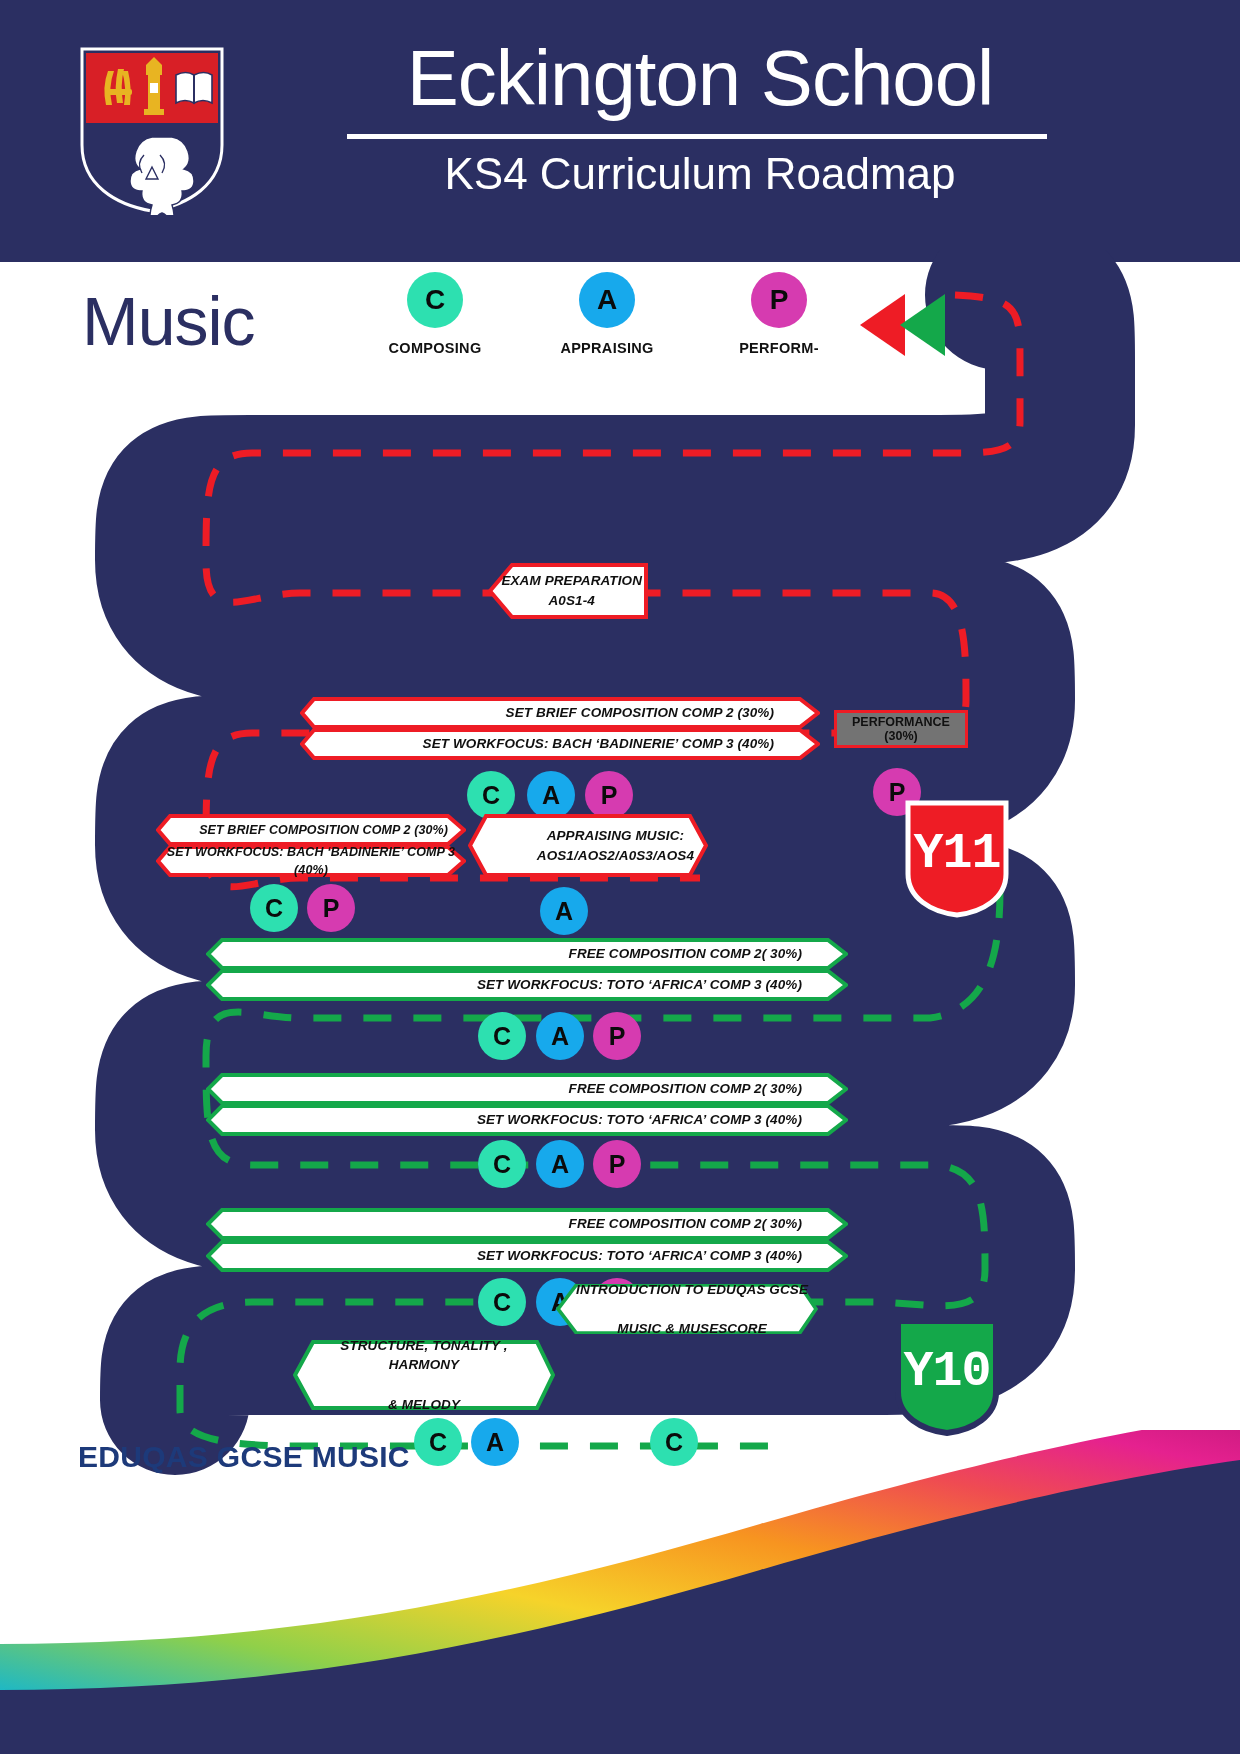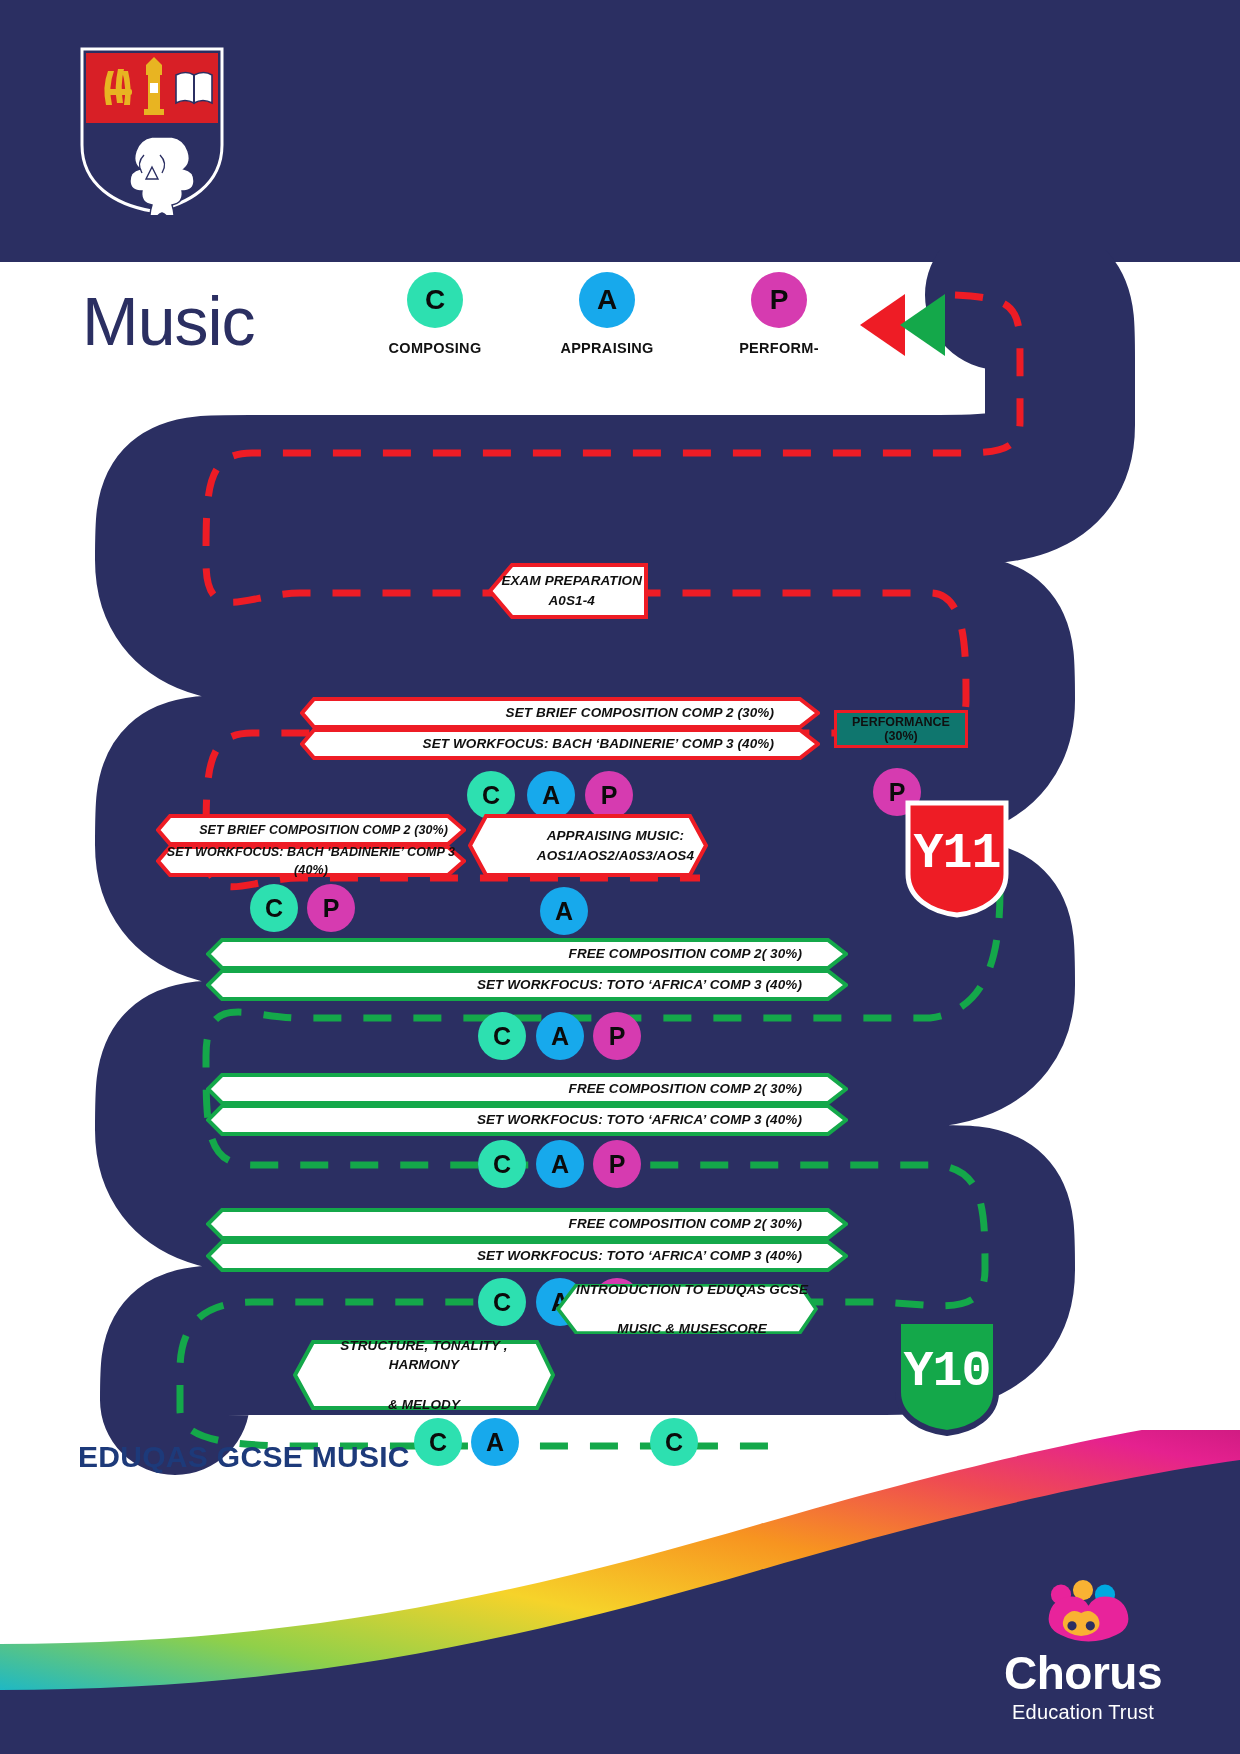--- a/index.html
+++ b/index.html
@@ -45,21 +45,21 @@
   .cap.p { background:#d63bb0; }
 
   
   .banner { position:absolute; display:flex; align-items:center;
             justify-content:flex-end; text-align:center;font-style:italic; }
   .banner .txt { position:relative; z-index:3; font-size:13.5px; font-weight:700;
                  color:#101010; line-height:1.45; letter-spacing:0.1px;
                  padding:0 46px; }
   .banner svg { position:absolute; inset:0; width:100%; height:100%; z-index:1; }
 
-  .boxbanner { position:absolute; background:#0f766e; display:flex;
+  .boxbanner { position:absolute; background:#737373; display:flex;
                align-items:center; justify-content:center; text-align:center; }
   .boxbanner .txt { font-size:12.5px; font-weight:700; color:#101010; }
 
   
   .shield { position:absolute; width:104px; height:118px; }
   .shield .lbl { position:absolute; inset:0; display:flex; align-items:center;
                  justify-content:center; font-size:50px; font-weight:700;
                  color:#fff; letter-spacing:-1px; padding-bottom:12px;font-family:Liberation Mono, monospace; }
 
   
@@ -106,20 +106,25 @@
         <g fill="#ffffff" stroke="#2b2f62" stroke-width="1.4">
           <path d="M74 92 q-12 2 -16 14 q-4 12 4 18 q-10 2 -10 12 q0 10 12 10
                    q-2 12 10 14 q-4 12 0 20 q4 -10 10 -12 q6 2 10 12
                    q4 -8 0 -20 q12 -2 10 -14 q12 0 12 -10 q0 -10 -10 -12
                    q8 -6 4 -18 q-4 -12 -16 -14 z"></path>
           <path d="M66 110 q-8 8 -2 18" fill="none"></path>
           <path d="M82 110 q8 8 2 18" fill="none"></path>
           <path d="M74 122 l-6 12 h12 z"></path>
         </g>
       </svg>
+    </div>
+    <div class="title-wrap">
+      <div class="school-title">Eckington School</div>
+      <div class="title-rule"></div>
+      <div class="sub-title">KS4 Curriculum Roadmap</div>
     </div>
   </div>
 
   <div class="subject">Music</div>
 
   <div class="legend">
     <div class="legend-item">
       <div class="legend-dot" style="background:#2de0b0">C</div>
       <div class="legend-label">COMPOSING</div>
     </div>
@@ -366,29 +371,14 @@
       <path d="M0 0 H600 L600 152 L430 152 L430 214 C280 236 130 244 0 244 Z" fill="#ffffff" opacity="0.0"></path>
     </svg>
   </div>
 
   <div class="eduqas">EDUQAS GCSE MUSIC</div>
 
   <div class="cap c" style="left:414px; top:1418px;">C</div>
   <div class="cap a" style="left:471px; top:1418px;">A</div>
   <div class="cap c" style="left:650px; top:1418px;">C</div>
 
-  <div class="chorus">
-    <svg viewBox="0 0 120 72" width="110" height="66">
-      <circle cx="36" cy="16" r="11" fill="#e8239b"></circle>
-      <circle cx="60" cy="11" r="11" fill="#f9b233"></circle>
-      <circle cx="84" cy="16" r="11" fill="#00a9e0"></circle>
-      <path d="M24 34 q6 -16 24 -16 q12 0 18 10 q6 -10 18 -10 q18 0 24 16
-               q6 18 -12 26 q-14 7 -30 7 q-16 0 -30 -7 q-18 -8 -12 -26 z" fill="#e8239b"></path>
-      <path d="M40 40 q8 -10 18 -4 q10 -6 18 4 q6 12 -6 18
-               q-12 6 -24 0 q-12 -6 -6 -18 z" fill="#f9b233"></path>
-      <circle cx="48" cy="50" r="5" fill="#2b2f62"></circle>
-      <circle cx="68" cy="50" r="5" fill="#2b2f62"></circle>
-    </svg>
-    <div class="chorus-word">Chorus</div>
-    <div class="chorus-sub">Education Trust</div>
-  </div>
 
 </div>
 
 </body></html>

